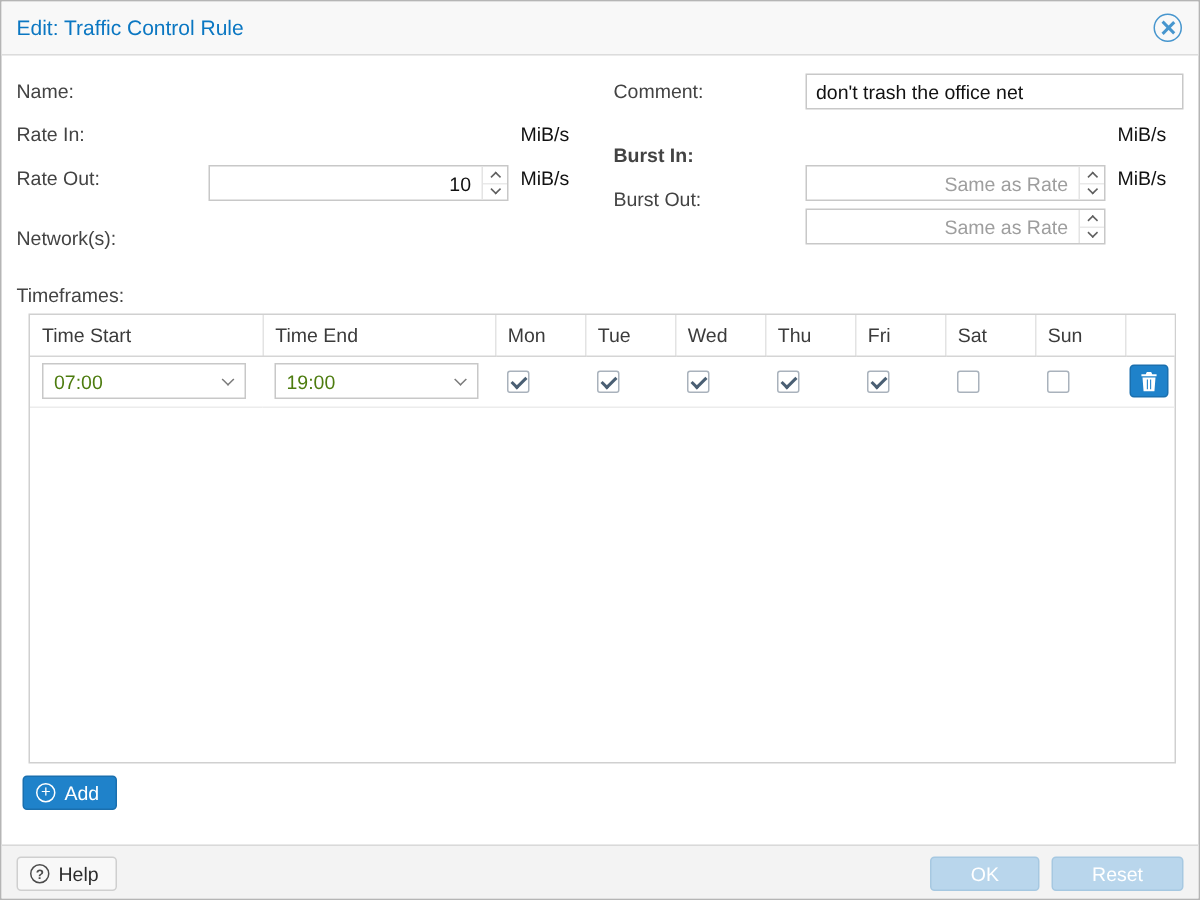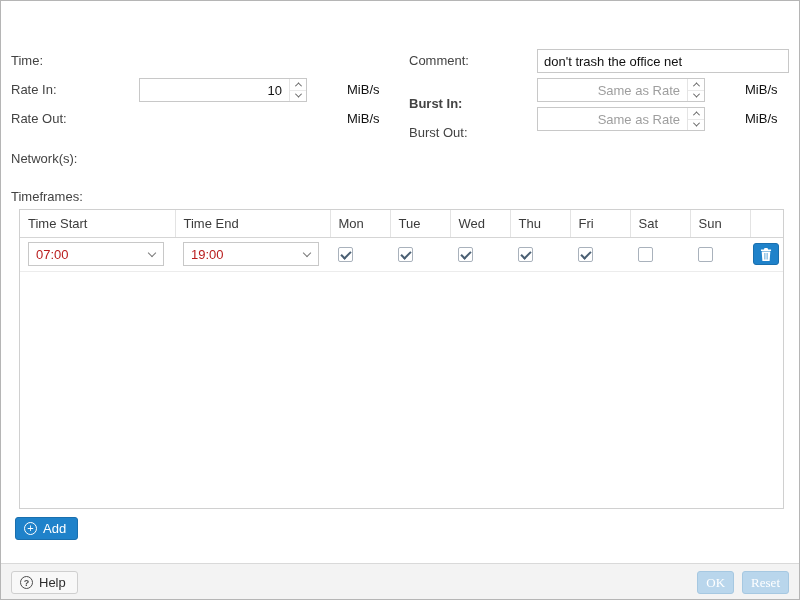--- a/index.html
+++ b/index.html
@@ -15,60 +15,66 @@
   .close-x::before { transform:rotate(45deg); }
   .close-x::after { transform:rotate(-45deg); }
 
   
   .lbl { position:absolute; line-height:24px; color:#434343; }
   .plain-value { position:absolute; line-height:24px; color:#111; }
   .unit { position:absolute; line-height:24px; color:#111; }
   .txt-input { position:absolute; height:24px; border:1px solid #c8c8c8; padding:0 6px; font:13px "Liberation Sans",sans-serif; color:#111; background:#fff; }
   .txt-input::placeholder { color:#9e9e9e; }
 
-  .spinwrap { position:absolute; width:168px; height:24px; border:1px solid #c8c8c8; background:#fff; display:flex; }
+  .spinwrap { position:absolute; width:200px; height:24px; border:1px solid #c8c8c8; background:#fff; display:flex;margin-top:32px; }
   .spinwrap input { flex:1; min-width:0; border:0; outline:none; text-align:right; padding:0 7px; font:13px "Liberation Sans",sans-serif; color:#111; background:transparent; }
   .spinwrap input::placeholder { color:#9e9e9e; }
   .spin-col { width:17px; display:flex; flex-direction:column; border-left:1px solid #e4e4e4; }
   .spin-btn { flex:1; display:flex; align-items:center; justify-content:center; cursor:pointer; background:transparent; border:0; }
   .spin-btn + .spin-btn { border-top:1px solid #e9e9e9; }
   .chev { width:5px; height:5px; border-left:1px solid #5f5f5f; border-top:1px solid #5f5f5f; }
   .chev.up { transform:rotate(45deg) translate(1px,1px); }
   .chev.down { transform:rotate(225deg) translate(1px,1px); }
 
   
   .tbl-wrap { position:absolute; left:18px; top:208px; width:765px; height:300px; border:1px solid #d0d0d0; background:#fff; }
   table { border-collapse:collapse; table-layout:fixed; width:763px; }
   th { height:27px; font-weight:normal; color:#3b3b3b; text-align:left; padding:0 0 0 8px; border-bottom:1px solid #d5d5d5; border-right:1px solid #e3e3e3; background:#fff; font-size:13px; }
   th:last-child { border-right:0; }
   td { height:34px; padding:0 0 0 8px; border-bottom:1px solid #ececec; vertical-align:middle; }
-  .tbl-select { display:flex; align-items:center; justify-content:space-between; width:136px; height:24px; border:1px solid #c8c8c8; background:#fff; padding:0 8px 0 7px; cursor:pointer; color:#b91c1c; }
+  .tbl-select { display:flex; align-items:center; justify-content:space-between; width:136px; height:24px; border:1px solid #c8c8c8; background:#fff; padding:0 8px 0 7px; cursor:pointer; color:#4d7c0f; }
   .sel-chev { width:6px; height:6px; border-left:1px solid #7a7a7a; border-top:1px solid #7a7a7a; transform:rotate(225deg); margin-top:-3px; }
   .cb { display:inline-block; width:15px; height:15px; border:1px solid #a9b2bc; border-radius:2px; background:#fff; position:relative; cursor:pointer; vertical-align:middle; }
   .cb.checked::after { content:''; position:absolute; left:2px; top:3px; width:8px; height:4px; border-left:2px solid #4a5f73; border-bottom:2px solid #4a5f73; transform:rotate(-45deg); }
   .trash-btn { width:26px; height:22px; background:#1f82ca; border:1px solid #1a6fae; border-radius:3px; display:flex; align-items:center; justify-content:center; cursor:pointer; }
 
   
   .add-btn { position:absolute; left:14px; top:516px; display:inline-flex; align-items:center; gap:6px; background:#1f82ca; border:1px solid #1a6fae; border-radius:3px; color:#fff; padding:0 11px 0 8px; height:23px; font-size:13px; cursor:pointer; }
   .plus-ico { width:13px; height:13px; border:1px solid #fff; border-radius:50%; display:inline-flex; align-items:center; justify-content:center; font-size:11px; line-height:11px; color:#fff; }
 
   
   .ftr { position:absolute; left:0; right:0; bottom:0; height:36px; background:#f3f3f3; border-top:1px solid #d9d9d9; }
   .help-btn { position:absolute; left:10px; top:7px; height:23px; display:inline-flex; align-items:center; gap:6px; background:#f8f8f8; border:1px solid #cfcfcf; border-radius:3px; padding:0 11px 0 8px; font-size:13px; color:#2c2c2c; cursor:pointer; }
   .help-ico { width:13px; height:13px; border-radius:50%; border:1px solid #4c4c4c; color:#4c4c4c; display:inline-flex; align-items:center; justify-content:center; font-size:9px; font-weight:bold; }
   .ftr-right { position:absolute; right:10px; top:7px; display:flex; gap:8px; }
-  .btn-pale { height:23px; border-radius:3px; background:#b9d6ec; border:1px solid #a6c8e1; color:#fff; font-size:13px; padding:0 8px; cursor:pointer; font-family:Liberation Serif, serif; }
+  .btn-pale { height:23px; border-radius:3px; background:#b9d6ec; border:1px solid #a6c8e1; color:#fff; font-size:13px; padding:0 26px; cursor:pointer; font-family:Liberation Sans, sans-serif; }
 </style>
 </head>
 <body>
 
 <div class="dialog">
 
-
-  <div class="lbl" style="left:10px; top:48px;">Time:</div>
+  <div class="hdr">
+    <div class="hdr-title">Edit: Traffic Control Rule</div>
+    <button class="close-btn">
+      <span class="close-x"></span>
+    </button>
+  </div>
+
+  <div class="lbl" style="left:10px; top:48px;">Name:</div>
   <div class="lbl" style="left:408px; top:48px;">Comment:</div>
   <input class="txt-input" style="left: 536px; top: 48px; width: 252px;" value="don't trash the office net">
 
   <div class="lbl" style="left:10px; top:77px;">Rate In:</div>
   <div class="spinwrap" style="left:138px; top:77px;">
     <input value="10" style="">
     <span class="spin-col">
       <button class="spin-btn">
           <span class="chev up"></span>
         </button>

